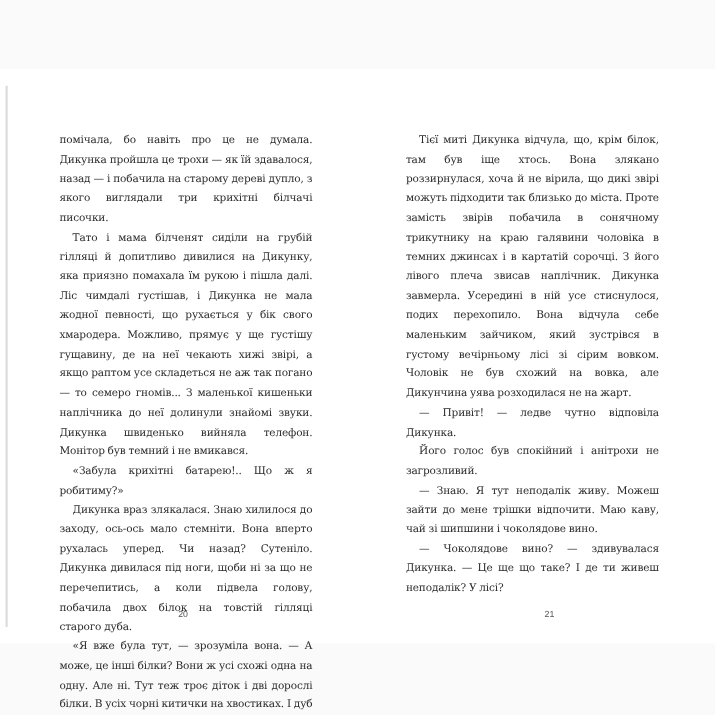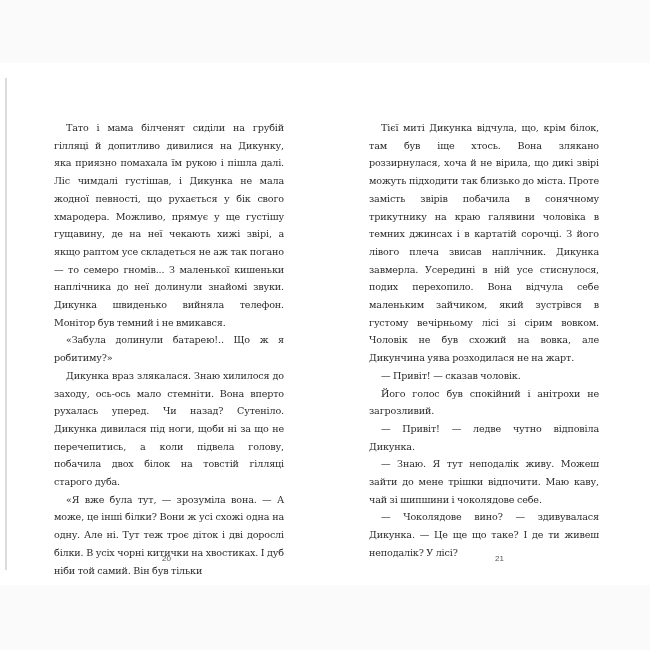--- a/index.html
+++ b/index.html
@@ -62,28 +62,28 @@
 </style>
 </head>
 <body>
 
 <div class="band-top"></div>
 <div class="spread"></div>
 <div class="band-bottom"></div>
 <div class="edge-line"></div>
 
 <div class="page left">
+  <p class="noindent">помічала, бо навіть про це не думала. Дикунка пройшла це трохи — як їй здавалося, назад — і побачила на старому дереві дупло, з якого виглядали три крихітні білчачі писочки.</p>
   <p class="indent">Тато і мама білченят сиділи на грубій гілляці й допитливо дивилися на Дикунку, яка приязно помахала їм рукою і пішла далі. Ліс чимдалі густішав, і Дикунка не мала жодної певності, що рухається у бік свого хмародера. Можливо, прямує у ще густішу гущавину, де на неї чекають хижі звірі, а якщо раптом усе складеться не аж так погано — то семеро гномів... З маленької кишеньки наплічника до неї долинули знайомі звуки. Дикунка швиденько вийняла телефон. Монітор був темний і не вмикався.</p>
-  <p class="indent">«Забула долинули батарею!.. Що ж я робитиму?»</p>
+  <p class="indent">«Забула крихітні батарею!.. Що ж я робитиму?»</p>
   <p class="indent">Дикунка враз злякалася. Знаю хилилося до заходу, ось-ось мало стемніти. Вона вперто рухалась уперед. Чи назад? Сутеніло. Дикунка дивилася під ноги, щоби ні за що не перечепитись, а коли підвела голову, побачила двох білок на товстій гілляці старого дуба.</p>
   <p class="indent">«Я вже була тут, — зрозуміла вона. — А може, це інші білки? Вони ж усі схожі одна на одну. Але ні. Тут теж троє діток і дві дорослі білки. В усіх чорні китички на хвостиках. І дуб ніби той самий. Він був тільки</p>
 </div>
 <div class="folio left">20</div>
 
 <div class="page right">
   <p class="indent">Тієї миті Дикунка відчула, що, крім білок, там був іще хтось. Вона злякано роззирнулася, хоча й не вірила, що дикі звірі можуть підходити так близько до міста. Проте замість звірів побачила в сонячному трикутнику на краю галявини чоловіка в темних джинсах і в картатій сорочці. З його лівого плеча звисав наплічник. Дикунка завмерла. Усередині в ній усе стиснулося, подих перехопило. Вона відчула себе маленьким зайчиком, який зустрівся в густому вечірньому лісі зі сірим вовком. Чоловік не був схожий на вовка, але Дикунчина уява розходилася не на жарт.</p>
-  <p class="indent">— Привіт! — сказав чоловік.</p>
+  <p class="indent">— Привіт! — ледве чутно відповіла Дикунка.</p>
   <p class="indent">Його голос був спокійний і анітрохи не загрозливий.</p>
-  <p class="indent">— Привіт! — ледве чутно відповіла Дикунка.</p>
-  <p class="indent">— Знаю. Я тут неподалік живу. Можеш зайти до мене трішки відпочити. Маю каву, чай зі шипшини і чоколядове себе.</p>
+  <p class="indent">— Знаю. Я тут неподалік живу. Можеш зайти до мене трішки відпочити. Маю каву, чай зі шипшини і чоколядове вино.</p>
   <p class="indent">— Чоколядове вино? — здивувалася Дикунка. — Це ще що таке? І де ти живеш неподалік? У лісі?</p>
 </div>
 <div class="folio right">21</div>
 
 </body></html>

